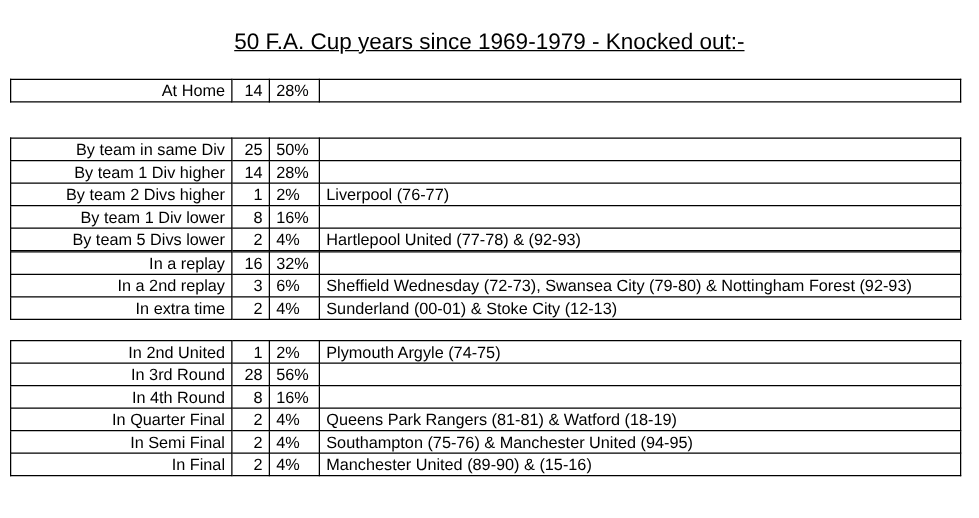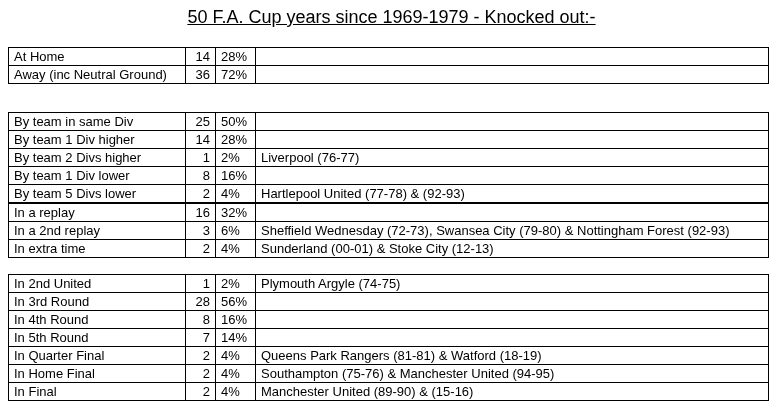--- a/index.html
+++ b/index.html
@@ -11,21 +11,21 @@
     overflow: hidden;
     font-family: "Liberation Sans", sans-serif;
     color: #000000;
   }
   .page {
     width: 783px;
     height: 414px;
     position: relative;
   }
   .title {
-    padding-top: 6px;
+    padding-top: 22px;
     text-align: center;
     font-size: 18px;
     font-weight: 400;
     text-decoration: underline;
     color: #000000;
     height: 22px;
     line-height: 22px;
   }
   table.stat-table {
     border-collapse: collapse;
@@ -40,21 +40,21 @@
     height: 17px;
     line-height: 17px;
     padding: 0 5px;
     white-space: nowrap;
     overflow: hidden;
   }
   col.c-label { width: 177px; }
   col.c-count { width: 30px; }
   col.c-pct   { width: 40px; }
   col.c-notes { width: 513px; }
-  td.cell-label { text-align: left; }
+  td.cell-label { text-align: right; }
   td.cell-count { text-align: right; padding: 0 2px; }
   td.cell-pct   { text-align: left; padding: 0 2px; }
   td.cell-notes { text-align: left; }
   table.t0 { margin-top: 19px; }
   table.t1 { margin-top: 28px; }
   table.t2 { margin-top: 0; }
   table.t3 { margin-top: 16px; }
 </style>
 </head>
 <body>
@@ -71,26 +71,20 @@
       <col class="c-notes">
     </colgroup>
     <tbody>
   <tr>
     <td class="cell-label">At Home</td>
     <td class="cell-count">14</td>
     <td class="cell-pct">28%</td>
     <td class="cell-notes"></td>
   </tr>
 
-  <tr>
-    <td class="cell-label">Away (inc Neutral Ground)</td>
-    <td class="cell-count">36</td>
-    <td class="cell-pct">72%</td>
-    <td class="cell-notes"></td>
-  </tr>
 </tbody>
   </table>
 
   <table class="stat-table t1">
     <colgroup>
       <col class="c-label">
       <col class="c-count">
       <col class="c-pct">
       <col class="c-notes">
     </colgroup>
@@ -185,36 +179,30 @@
     <td class="cell-notes"></td>
   </tr>
 
   <tr>
     <td class="cell-label">In 4th Round</td>
     <td class="cell-count">8</td>
     <td class="cell-pct">16%</td>
     <td class="cell-notes"></td>
   </tr>
 
-  <tr>
-    <td class="cell-label">In 5th Round</td>
-    <td class="cell-count">7</td>
-    <td class="cell-pct">14%</td>
-    <td class="cell-notes"></td>
-  </tr>
 
   <tr>
     <td class="cell-label">In Quarter Final</td>
     <td class="cell-count">2</td>
     <td class="cell-pct">4%</td>
     <td class="cell-notes">Queens Park Rangers (81-81) &amp; Watford (18-19)</td>
   </tr>
 
   <tr>
-    <td class="cell-label">In Home Final</td>
+    <td class="cell-label">In Semi Final</td>
     <td class="cell-count">2</td>
     <td class="cell-pct">4%</td>
     <td class="cell-notes">Southampton (75-76) &amp; Manchester United (94-95)</td>
   </tr>
 
   <tr>
     <td class="cell-label">In Final</td>
     <td class="cell-count">2</td>
     <td class="cell-pct">4%</td>
     <td class="cell-notes">Manchester United (89-90) &amp; (15-16)</td>

